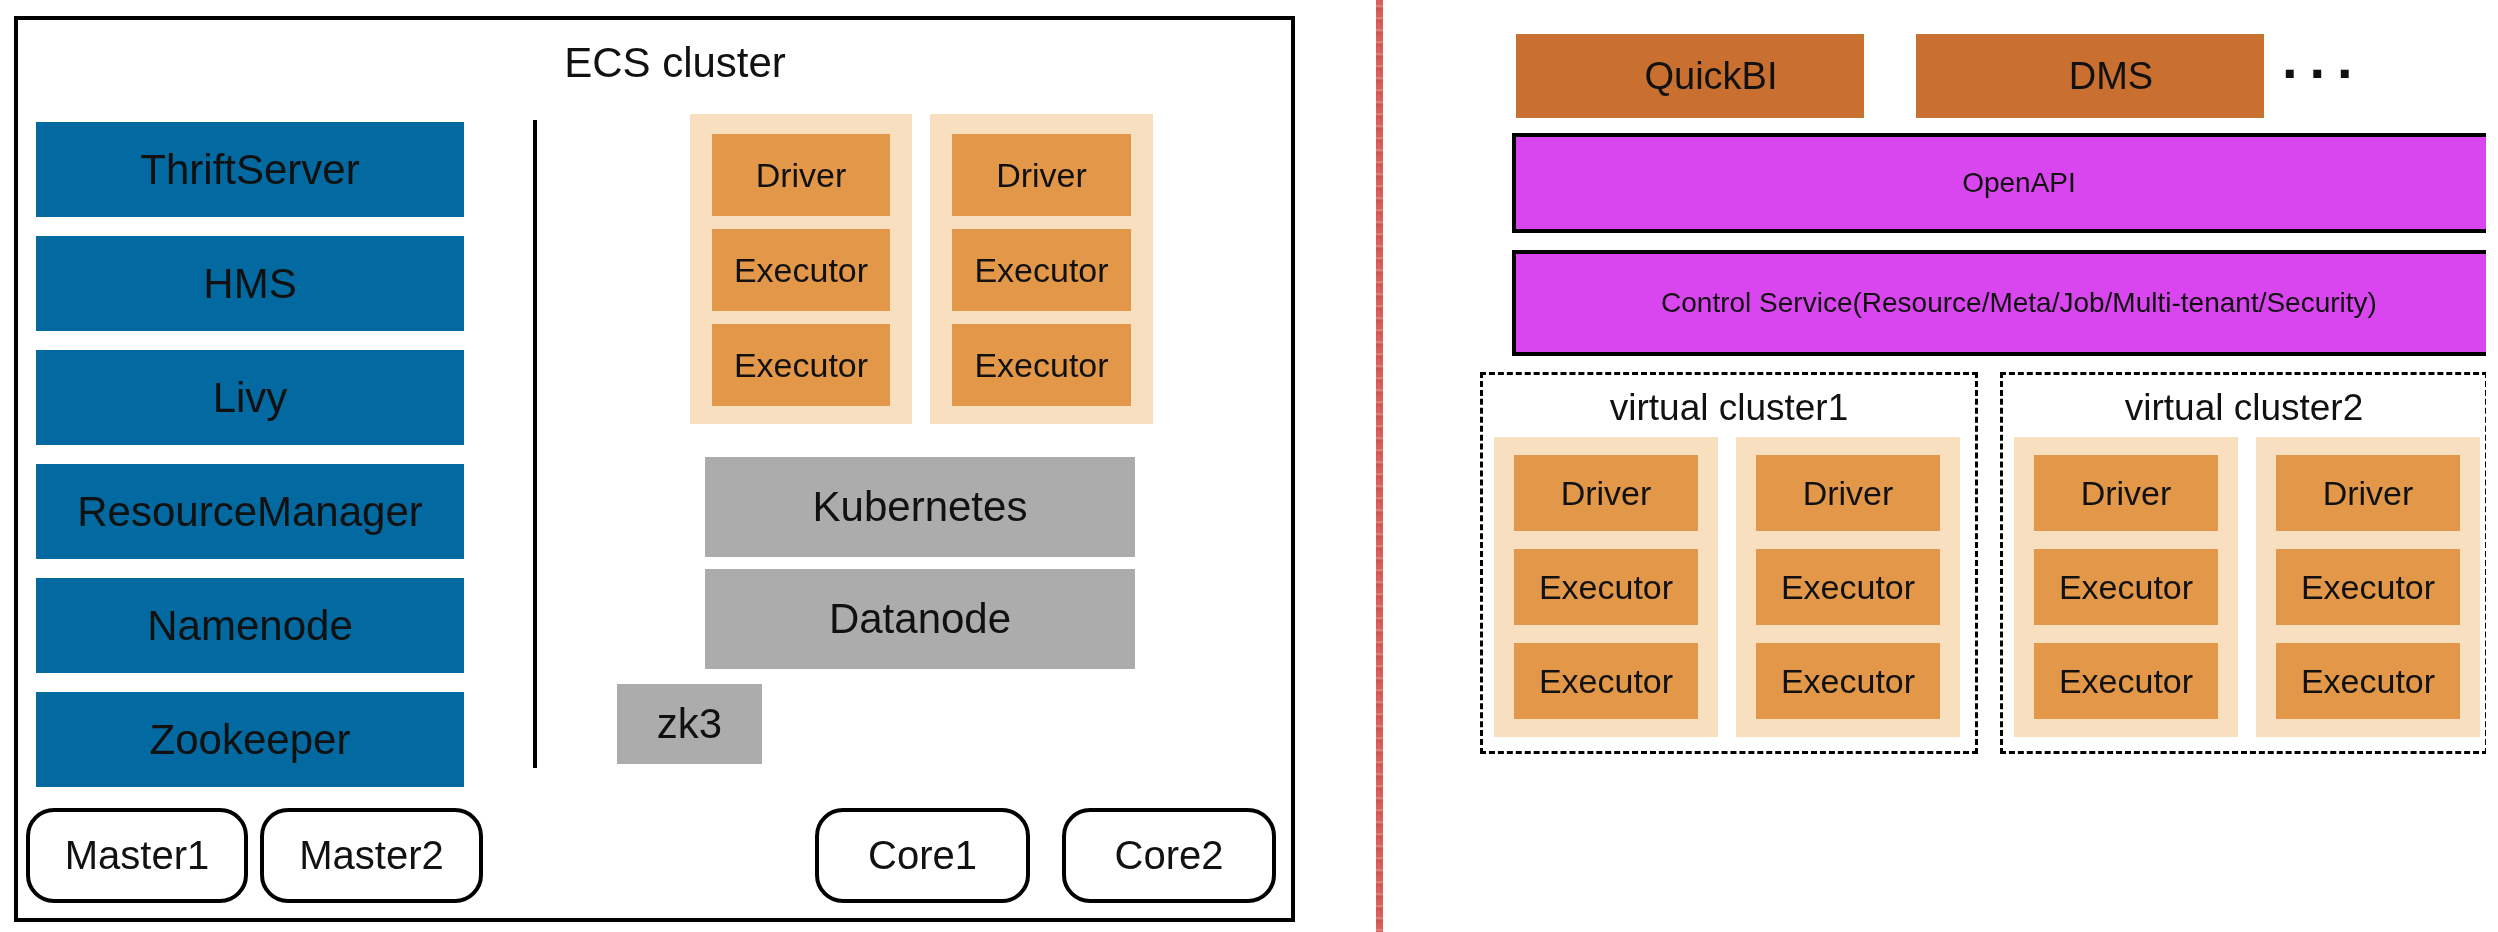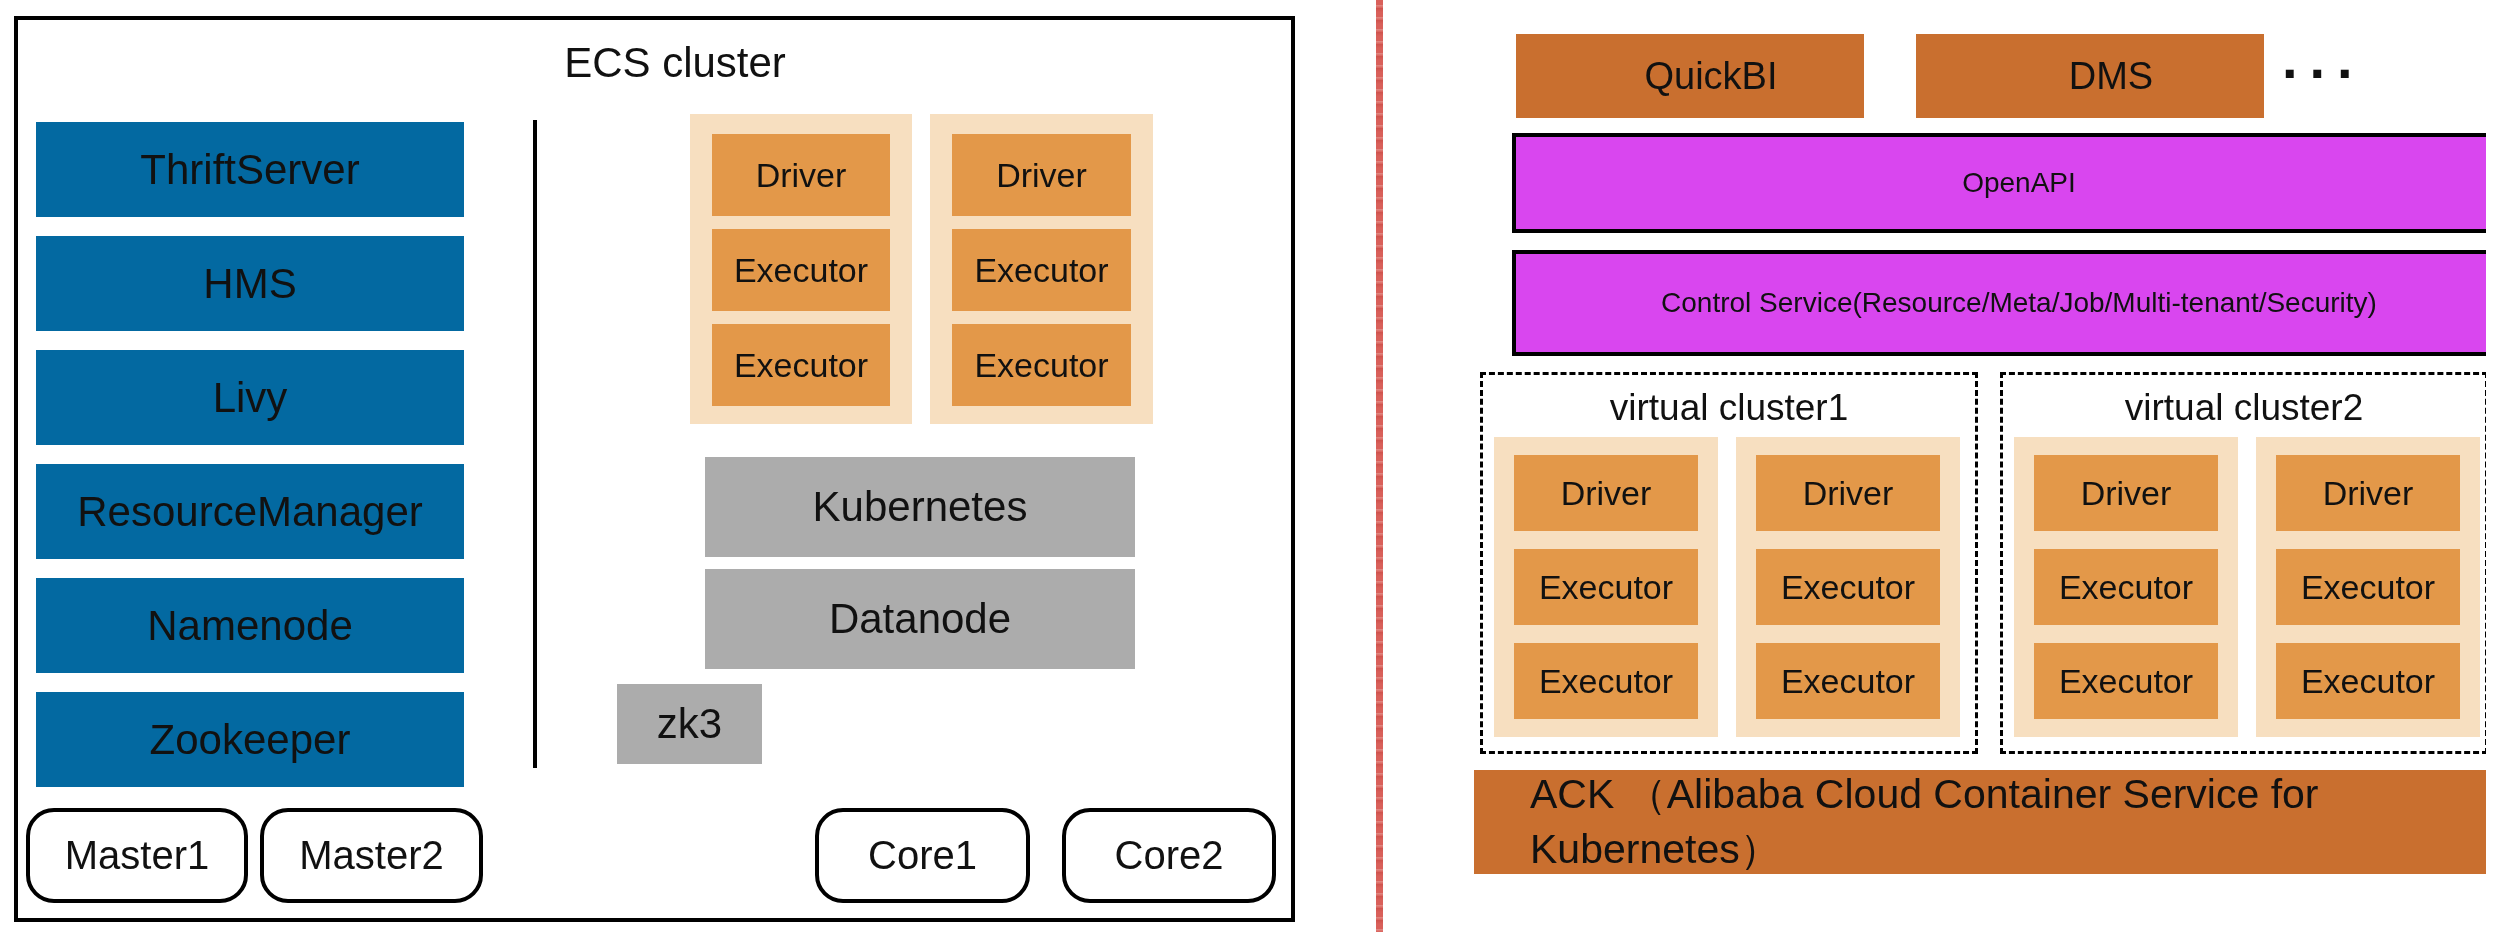--- a/index.html
+++ b/index.html
@@ -170,15 +170,14 @@
     <div class="cell">Driver</div>
     <div class="cell">Executor</div>
     <div class="cell">Executor</div>
   </div>
   <div class="abs vc-pod" style="left:2256px">
     <div class="cell">Driver</div>
     <div class="cell">Executor</div>
     <div class="cell">Executor</div>
   </div>
 
-  <div class="abs ack-bar">ACK （Alibaba Cloud Container Service for Kubernetes）</div>
 
 </div>
 
 </body></html>

